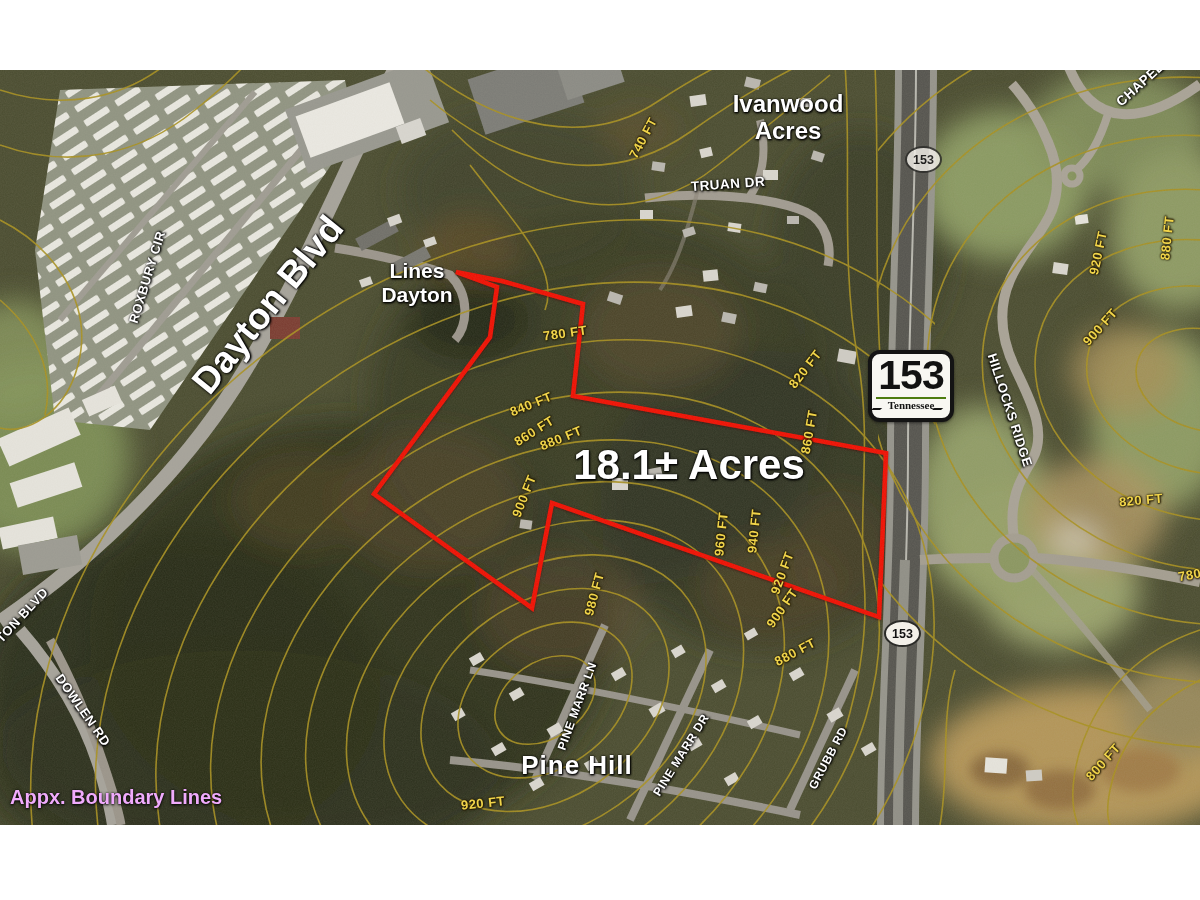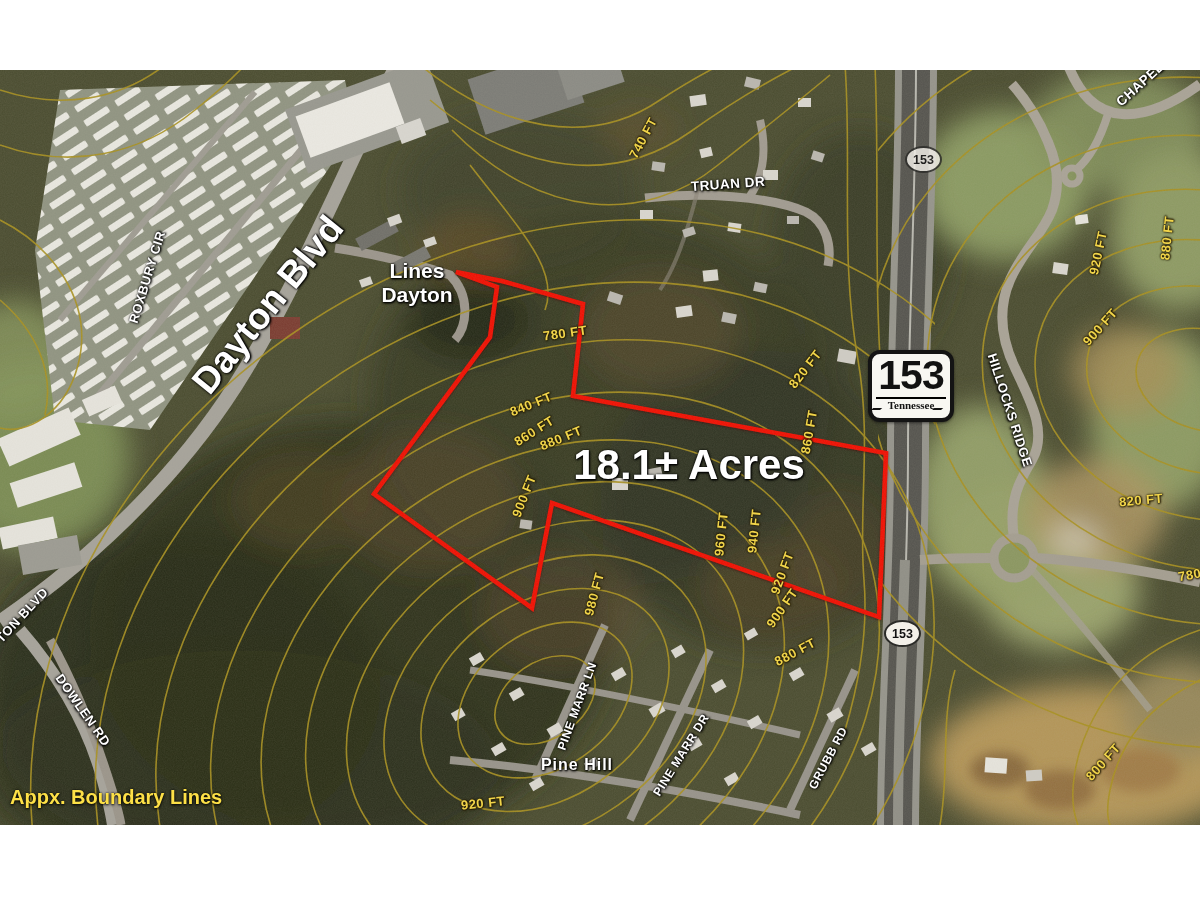--- a/index.html
+++ b/index.html
@@ -4,30 +4,30 @@
 <style>
   html,body{margin:0;padding:0;background:#ffffff;}
   .stage{position:relative;width:1200px;height:900px;background:#ffffff;overflow:hidden;
          font-family:"Liberation Sans",sans-serif;}
   .map{position:absolute;left:0;top:70px;width:1200px;height:755px;background:#45472c;overflow:hidden;}
   .map svg{position:absolute;left:0;top:0;}
   .lbl{position:absolute;color:#fff;font-weight:bold;white-space:nowrap;z-index:5;
        transform:translate(-50%,-50%) rotate(var(--r,0deg));
        text-shadow:0 1px 3px rgba(0,0,0,.95),0 0 2px rgba(0,0,0,.85),1px 1px 2px rgba(0,0,0,.9);}
   .lbl .line{display:block;text-align:center;line-height:1.12;}
-  .lbl-raw{position:absolute;color:#fde047;font-weight:bold;white-space:nowrap;z-index:5;
+  .lbl-raw{position:absolute;color:#f0abfc;font-weight:bold;white-space:nowrap;z-index:5;
        text-shadow:0 1px 3px rgba(0,0,0,.95),0 0 2px rgba(0,0,0,.85);}
   .contour-lbl{position:absolute;color:#f0d44a;font-weight:bold;font-size:13px;letter-spacing:.5px;z-index:4;
        white-space:nowrap;transform:translate(-50%,-50%) rotate(var(--r,0deg));
        text-shadow:0 1px 2px #241c05,0 0 2px #241c05,1px 0 2px #241c05;}
   .shield{position:absolute;left:868px;top:280px;width:86px;height:72px;background:#f8f7f2;
        border:4px solid #141414;border-radius:12px;box-sizing:border-box;z-index:6;
        display:flex;flex-direction:column;align-items:center;box-shadow:0 1px 3px rgba(0,0,0,.5);}
   .shield-num{font-size:41px;font-weight:bold;color:#121212;line-height:1;margin-top:1px;letter-spacing:-1px;}
-  .shield-state-row{display:flex;align-items:center;width:90%;margin-top:1px;border-top:2px solid #000000;position:relative;}
+  .shield-state-row{display:flex;align-items:center;width:90%;margin-top:1px;border-top:2px solid #4d7c0f;position:relative;}
   .shield-state{flex:1;text-align:center;font-family:"Liberation Serif",serif;font-weight:bold;
        font-size:11px;color:#141414;line-height:1.2;}
   .flourish{width:9px;height:7px;border-bottom:2px solid #141414;transform:skewX(-48deg);}
   .flourish.right{transform:skewX(-48deg);}
   .route-oval{position:absolute;width:37px;height:27px;background:#f3f0e9;border:2px solid #2b2b28;
        border-radius:50%;display:flex;align-items:center;justify-content:center;z-index:6;
        font-size:12.5px;font-weight:bold;color:#111;box-sizing:border-box;}
   .margin-bar{position:absolute;left:0;width:1200px;background:#fff;z-index:8;}
 </style>
 </head>
@@ -253,27 +253,31 @@
       <polygon points="456,202 502,211 583,234 573,326 886,383 879,547 552,433 532,538 374,424 490,267 497,217" fill="none" stroke="#f01000" stroke-width="4.5" stroke-linejoin="miter" filter="url(#redshadow)"></polygon>
 
       <rect width="1200" height="755" filter="url(#grain)"></rect>
     </svg>
 
     <div class="lbl" style="left:268px;top:235px;font-size:37px;--r:-51deg">Dayton Blvd</div>
     <div class="lbl" style="left:417px;top:213px;font-size:21px;">
       <span class="line">Lines</span>
       <span class="line">Dayton</span>
     </div>
+    <div class="lbl" style="left:788px;top:48px;font-size:24px;">
+      <span class="line">Ivanwood</span>
+      <span class="line">Acres</span>
+    </div>
     <div class="lbl" style="left:728px;top:114px;font-size:13.5px;letter-spacing:.5px;--r:-4deg">TRUAN DR</div>
     <div class="lbl" style="left:147px;top:207px;font-size:13px;letter-spacing:.5px;--r:-73deg">ROXBURY CIR</div>
     <div class="lbl" style="left:1140px;top:14px;font-size:13.5px;letter-spacing:.5px;--r:-42deg">CHAPEL</div>
     <div class="lbl" style="left:1010px;top:340px;font-size:13px;letter-spacing:.5px;--r:72deg">HILLOCKS RIDGE</div>
     <div class="lbl" style="left:83px;top:640px;font-size:13px;letter-spacing:.5px;--r:55deg">DOWLEN RD</div>
     <div class="lbl" style="left:22px;top:545px;font-size:13px;letter-spacing:.5px;--r:-47deg">TON BLVD</div>
-    <div class="lbl" style="left:577px;top:695px;font-size:16px;letter-spacing:1px;">Pine Hill</div>
+    <div class="lbl" style="left:577px;top:695px;font-size:26px;letter-spacing:1px;">Pine Hill</div>
     <div class="lbl" style="left:577px;top:636px;font-size:12px;letter-spacing:.5px;--r:-70deg">PINE MARR LN</div>
     <div class="lbl" style="left:681px;top:685px;font-size:12px;letter-spacing:.5px;--r:-58deg">PINE MARR DR</div>
     <div class="lbl" style="left:828px;top:688px;font-size:12px;letter-spacing:.5px;--r:-62deg">GRUBB RD</div>
 
     <div class="lbl" style="left:681px;top:395px;font-size:42px;margin-left:8px;">18.1± Acres</div>
 
     <div class="lbl-raw" style="left:10px;top:716px;font-size:20px;">Appx. Boundary Lines</div>
 
     <div class="contour-lbl" style="left:643px;top:68px;--r:-62deg">740 FT</div>
     <div class="contour-lbl" style="left:565px;top:263px;--r:-8deg">780 FT</div>

